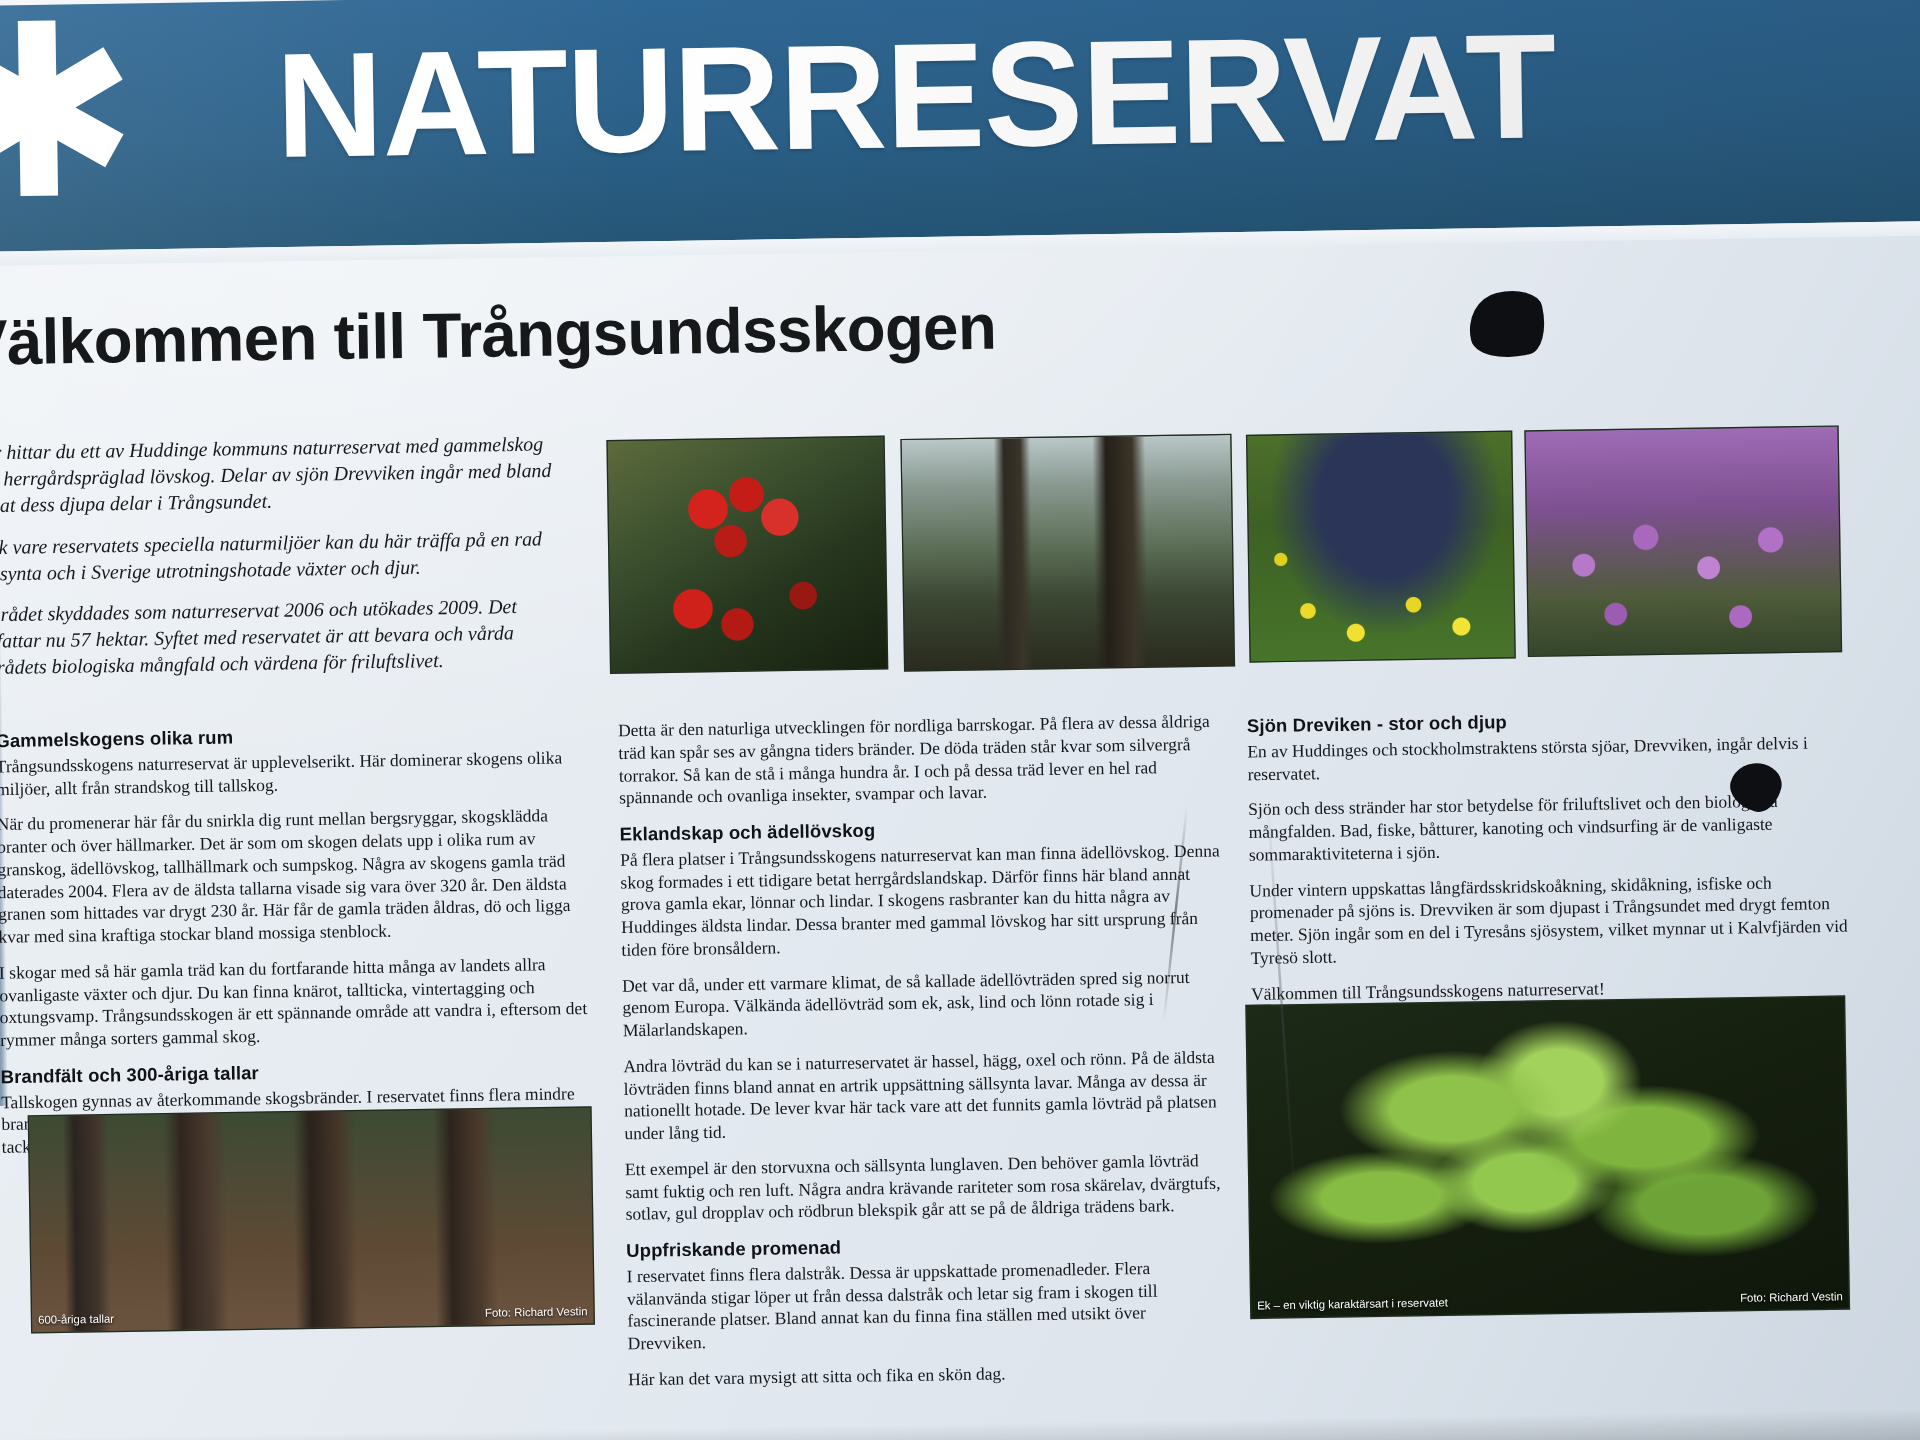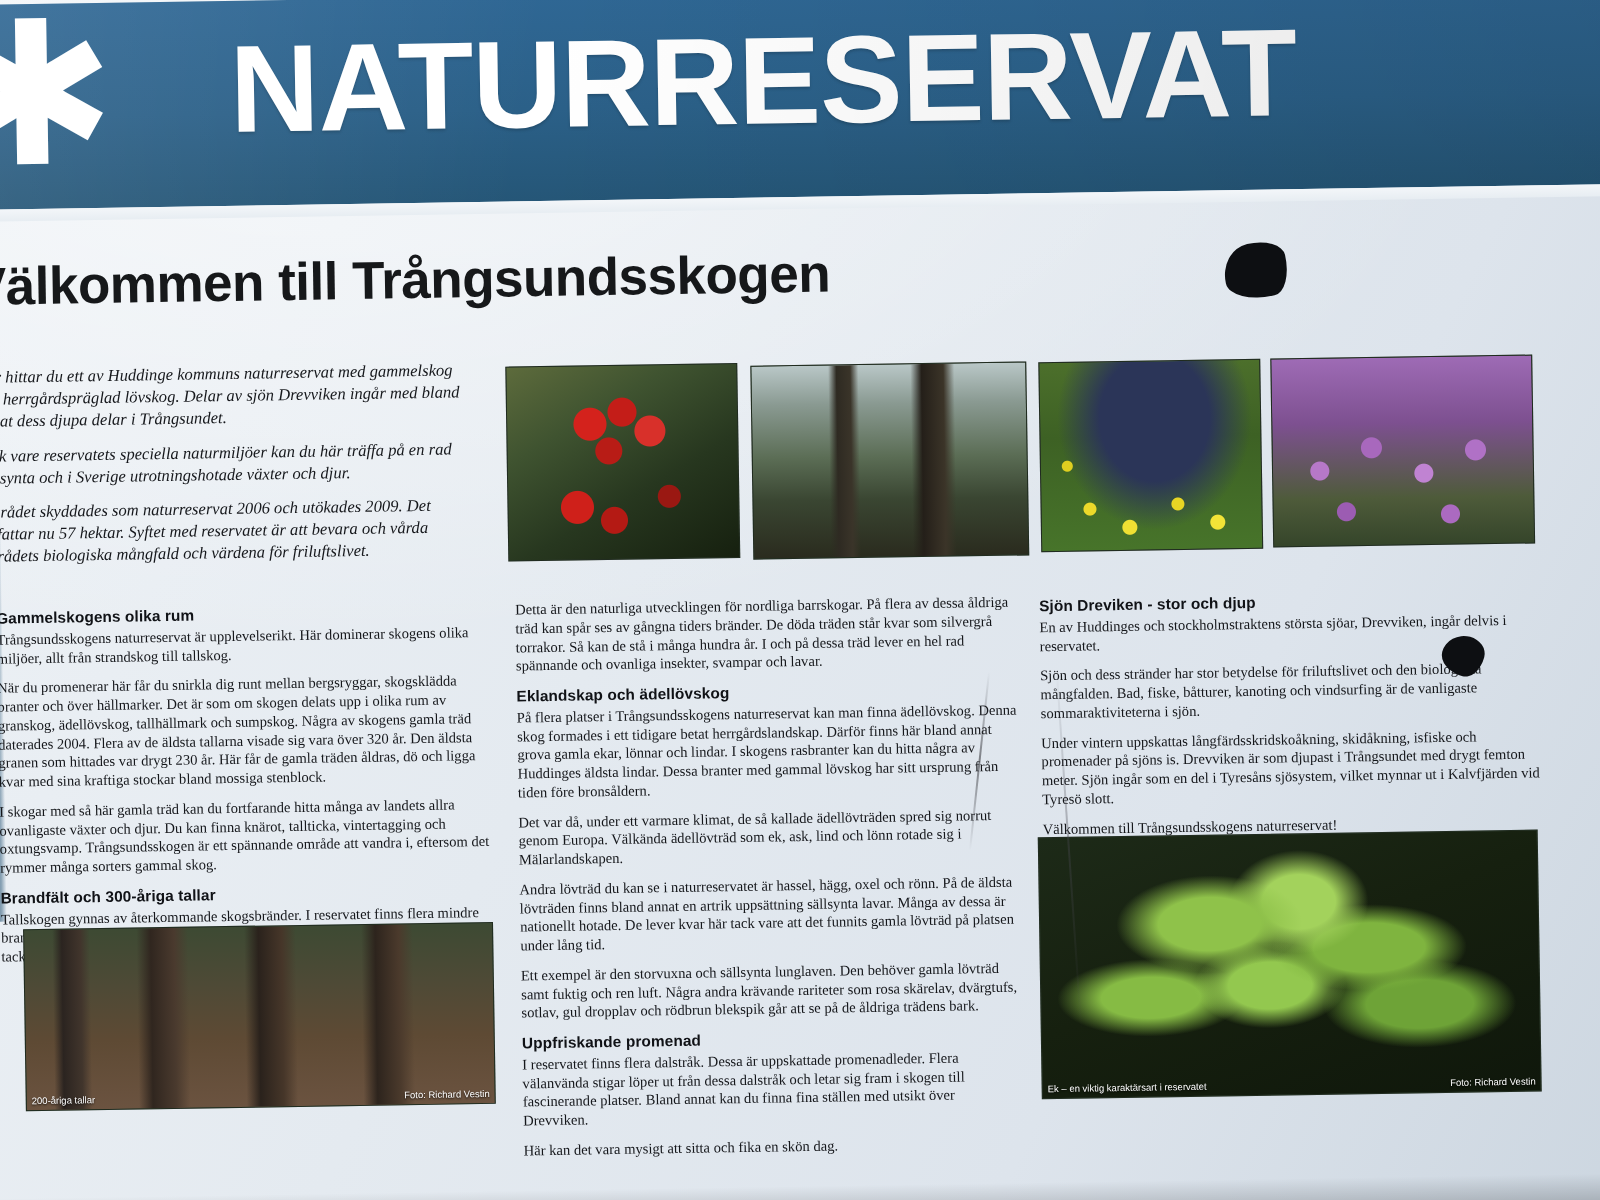--- a/index.html
+++ b/index.html
@@ -325,21 +325,21 @@
   <div class="col" id="col-right">
     <h3>Sjön Dreviken - stor och djup</h3>
     <p>En av Huddinges och stockholmstraktens största sjöar, Drevviken, ingår delvis i reservatet.</p>
     <p>Sjön och dess stränder har stor betydelse för friluftslivet och den biologiska mångfalden. Bad, fiske, båtturer, kanoting och vindsurfing är de vanligaste sommaraktiviteterna i sjön.</p>
     <p>Under vintern uppskattas långfärdsskridskoåkning, skidåkning, isfiske och promenader på sjöns is. Drevviken är som djupast i Trångsundet med drygt femton meter. Sjön ingår som en del i Tyresåns sjösystem, vilket mynnar ut i Kalvfjärden vid Tyresö slott.</p>
     <p>Välkommen till Trångsundsskogens naturreservat!</p>
   </div>
 
   <div class="photo" id="photo-pines">
     <div class="fill"></div>
-    <div class="cap-in">200-åriga tallar</div>
+    <div class="cap-in">600-åriga tallar</div>
     <div class="credit-in">Foto: Richard Vestin</div>
   </div>
 
   <div class="photo" id="photo-oakleaf">
     <div class="fill"></div>
     <div class="cap-in">Ek – en viktig karaktärsart i reservatet</div>
     <div class="credit-in">Foto: Richard Vestin</div>
   </div>
 
   <div class="blob" id="blob-top"></div>

